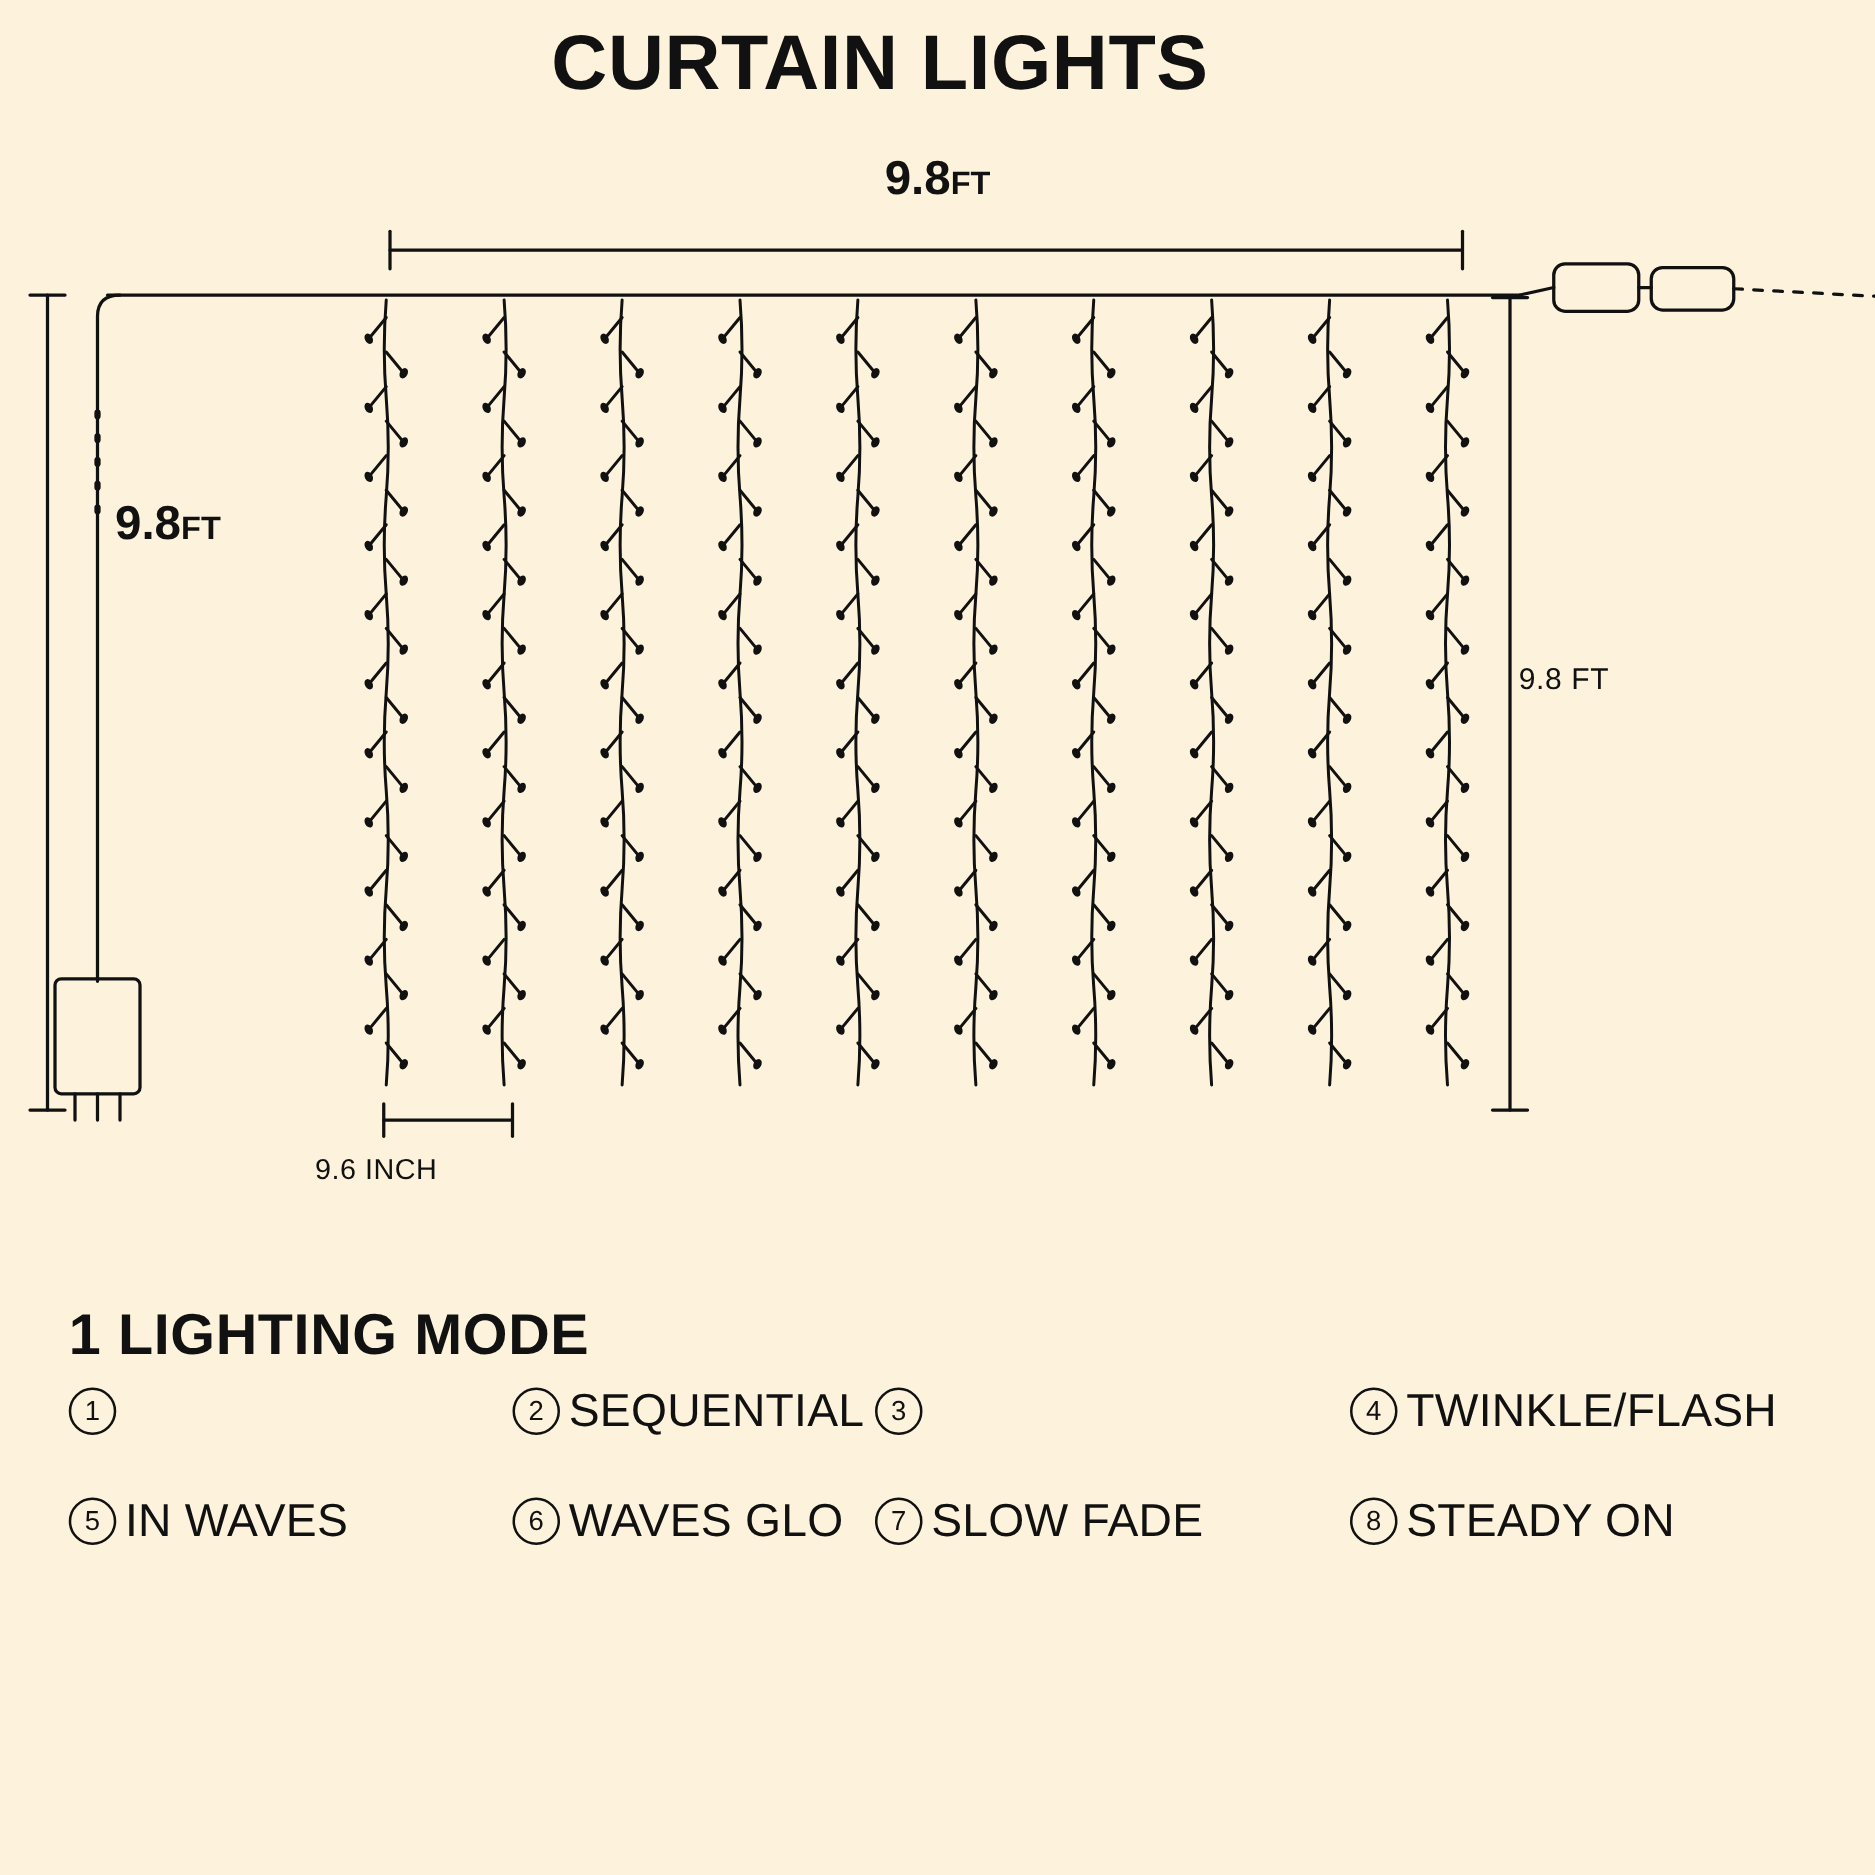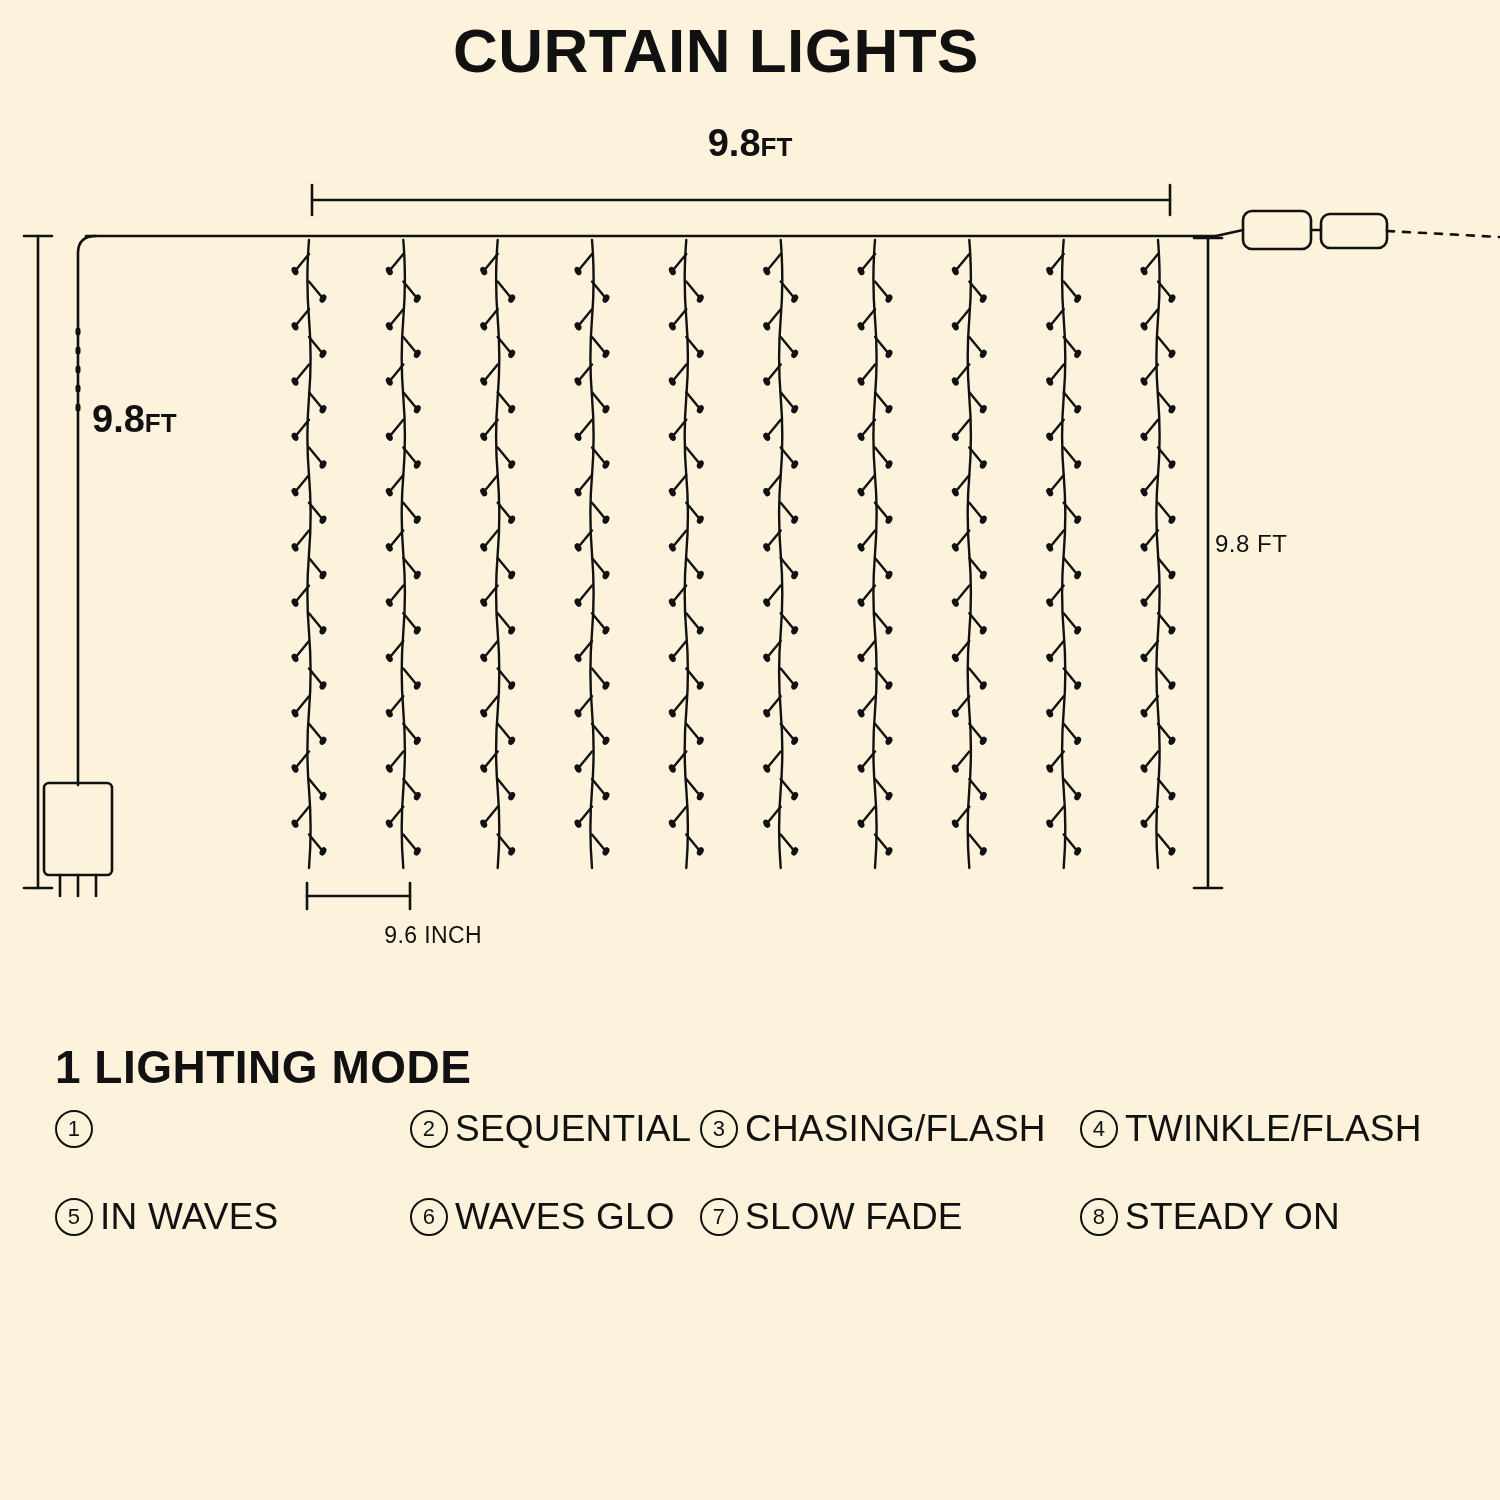--- a/index.html
+++ b/index.html
@@ -17,21 +17,21 @@
   }
   .page {
     position: relative;
     width: 1500px;
     height: 1500px;
   }
   
   .title {
     position: absolute;
     top: 18px;
-    left: 16px;
+    left: 4px;
     width: 1400px;
     text-align: center;
     font-size: 62px;
     font-weight: bold;
     letter-spacing: 0.5px;
     line-height: 1.05;
   }
   
   .top-dim-label {
     position: absolute;
@@ -66,21 +66,21 @@
     font-size: 24px;
     font-weight: normal;
     letter-spacing: 0.5px;
   }
   
   .spacing-label {
     position: absolute;
     top: 922px;
     left: 252px;
     width: 230px;
-    text-align: right;
+    text-align: left;
     font-size: 23px;
     letter-spacing: 0.4px;
   }
   
   #diagram {
     position: absolute;
     top: 0;
     left: 0;
   }
   
@@ -669,21 +669,20 @@
     <div class="mode-row row1">
       <div class="mode-item">
         <span class="mode-num">1</span>
       </div>
       <div class="mode-item">
         <span class="mode-num">2</span>
         <span>SEQUENTIAL</span>
       </div>
       <div class="mode-item">
         <span class="mode-num">3</span>
-        <span>CHASING/FLASH</span>
       </div>
       <div class="mode-item">
         <span class="mode-num">4</span>
         <span>TWINKLE/FLASH</span>
       </div>
     </div>
 
     <div class="mode-row row2">
       <div class="mode-item">
         <span class="mode-num">5</span>

